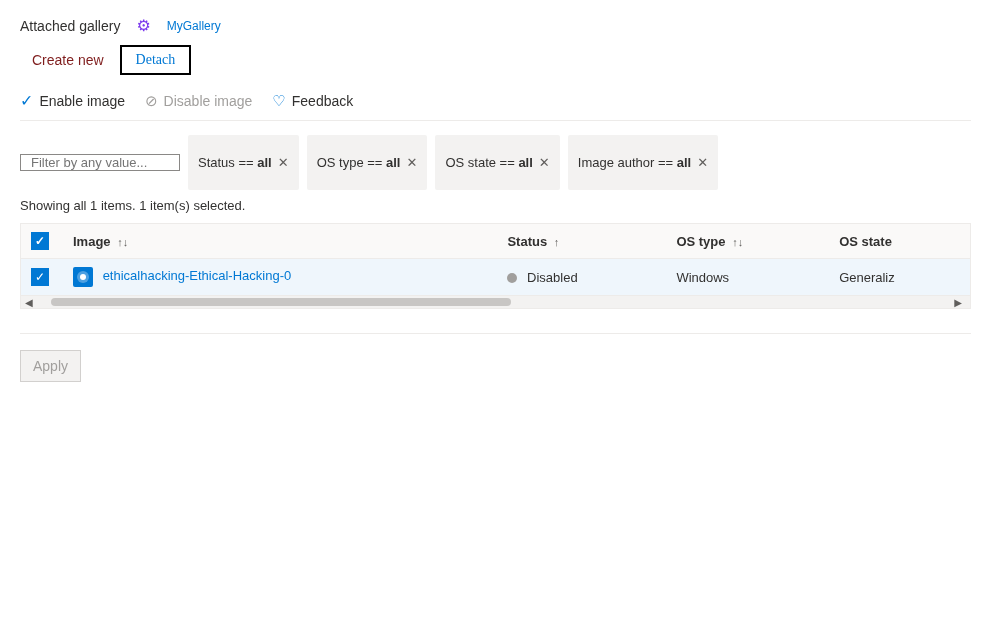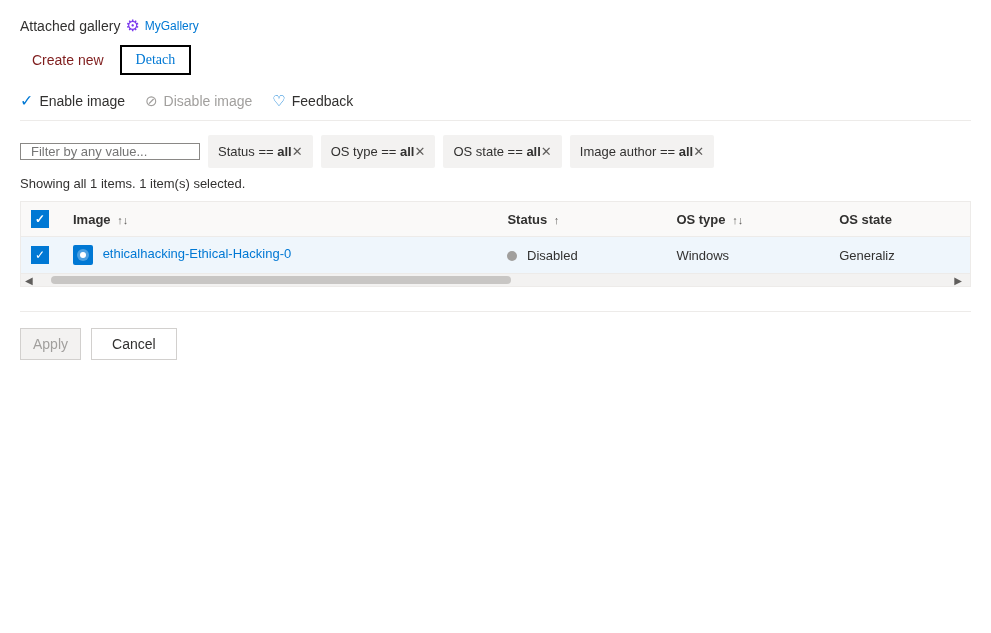--- a/index.html
+++ b/index.html
@@ -10,21 +10,21 @@
       background: #fff;
       width: 991px;
       min-height: 633px;
       padding: 16px 20px;
     }
 
     
     .attached-gallery-row {
       display: flex;
       align-items: center;
-      gap: 5px;
+      gap: 16px;
       margin-bottom: 10px;
     }
     .attached-gallery-label {
       color: #323130;
       font-size: 14px;
     }
     .gallery-icon {
       color: #7c3aed;
       font-size: 16px;
     }
@@ -101,30 +101,31 @@
       flex-wrap: wrap;
       gap: 8px;
       margin-bottom: 6px;
     }
     .filter-input {
       border: 1px solid #8a8886;
       padding: 0 10px;
       font-size: 13px;
       font-family: inherit;
       color: #a19f9d;
-      width: 180px;
+      width: 160px;
       outline: none;
     }
     .filter-tag {
       background: #f3f2f1;
       border-radius: 2px;
-      padding: 9px 10px;
-      font-size: 13px;
-      display: flex;
-      align-items: center;
+      padding: 20px 10px;
+      font-size: 13px;
+      display: flex;
+      align-items: center;
+      gap: 6px;
       color: #323130;
     }
     .filter-tag .bold { font-weight: 700; }
     .filter-tag-close {
       cursor: pointer;
       color: #605e5c;
       font-size: 13px;
       line-height: 1;
     }
 
@@ -381,14 +382,13 @@
 
   <div class="scrollbar-row">
     <span class="scroll-arrow">◀</span>
     <div class="scrollbar-thumb"></div>
     <span class="scroll-arrow" style="position:absolute;right:4px;">▶</span>
   </div>
 </div>
 
 <div class="bottom-row">
   <button class="btn-apply">Apply</button>
-  <button class="btn-cancel">Cancel</button>
 </div>
 
 </body></html>

